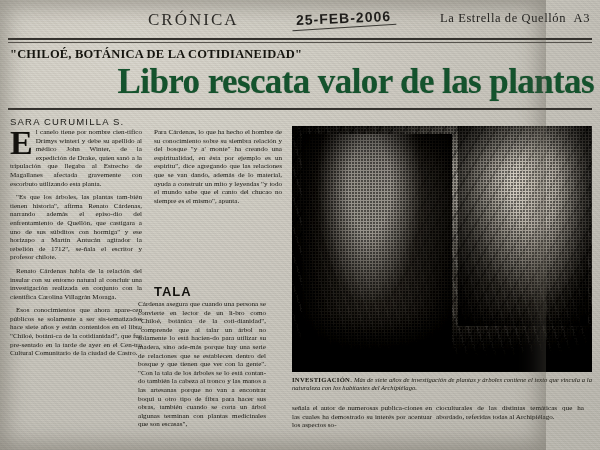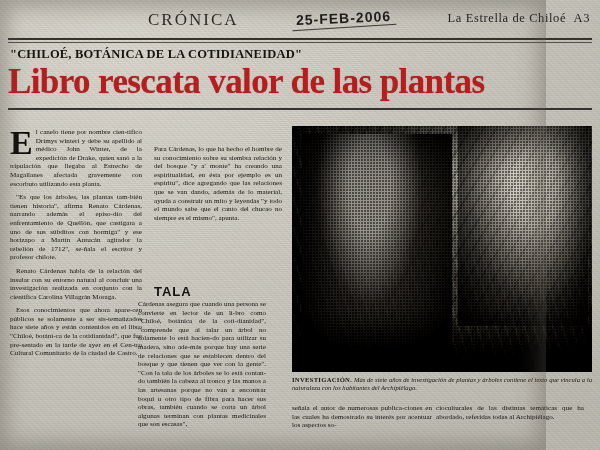--- a/index.html
+++ b/index.html
@@ -68,22 +68,23 @@
   }
 
   
   .headline{
     position:absolute;left:8px;top:63px;width:586px;
     font-family:"Liberation Serif", serif;
     font-weight:700;
     font-size:35px;
     line-height:38px;
     letter-spacing:-0.6px;
-    color:#b91c1c;
+    color:#14532d;
     text-shadow:0 0 1px rgba(0,0,0,.35);
+    text-align:right;
   }
   .rule.r3{top:108px;height:2px;}
 
   .byline{
     position:absolute;left:10px;top:116px;
     font-family:"Liberation Sans", sans-serif;
     font-size:9.5px;letter-spacing:1.2px;color:#20201c;
   }
 
   
@@ -93,21 +94,21 @@
     font-size:7.1px;
     line-height:8.6px;
     text-align:justify;
     color:#15140f;
     -webkit-hyphens:auto;hyphens:auto;
   }
   .col p{margin:0 0 5px 0;text-indent:6px;}
   .col p.first{text-indent:0;}
 
   #col1{left:10px;top:128px;width:132px;height:300px;}
-  #col2{left:154px;top:128px;width:128px;height:300px;margin-top:17px;}
+  #col2{left:154px;top:128px;width:128px;height:300px;}
   #col3{left:138px;top:300px;width:128px;}
   #col4{left:292px;top:404px;width:140px;}
   #col5{left:436px;top:404px;width:148px;}
 
   .dropcap{
     float:left;
     font-family:"Liberation Serif", serif;
     font-weight:700;
     font-size:34px;
     line-height:27px;
@@ -186,34 +187,35 @@
 
 <div class="paper"></div>
 <div class="grain"></div>
 
 <div class="page">
 
   <div class="masthead">
     <div class="mh-title">CRÓNICA</div>
     <div class="mh-date">25-FEB-2006</div>
     <div class="mh-right">
-      <span>La Estrella de Chiloé</span>
+      <span>La Estrella de Quellón</span>
       &nbsp;<span>A3</span>
     </div>
   </div>
 
   <div class="rule r1"></div>
   <div class="rule r2"></div>
 
   <div class="kicker">"CHILOÉ, BOTÁNICA DE LA COTIDIANEIDAD"</div>
 
   <div class="headline">Libro rescata valor de las plantas</div>
 
   <div class="rule r3"></div>
 
+  <div class="byline">SARA CURUMILLA S.</div>
 
   <div class="col" id="col1">
     <p class="first"><span class="dropcap">E</span><span>l canelo tiene por nombre cien-tífico Drimys winteri y debe su apellido al médico John Winter, de la expedición de Drake, quien sanó a la tripulación que llegaba al Estrecho de Magallanes afectada gravemente con escorbuto utilizando esta planta.</span></p>
     <p>"Es que los árboles, las plantas tam-bién tienen historia", afirma Renato Cárdenas, narrando además el episo-dio del enfrentamiento de Quellón, que castigara a uno de sus súbditos con hormiga" y ese horizapo a Martín Antucán agitador la rebelión de 1712", se-ñala el escritor y profesor chilote.</p>
     <p>Renato Cárdenas habla de la relación del insular con su entorno natural al concluir una investigación realizada en conjunto con la científica Carolina Villagrán Moraga.</p>
     <p>Esos conocimientos que ahora apare-cen públicos se solamente a ser sis-tematizados hace siete años y están contenidos en el libro "Chiloé, botáni-ca de la cotidianidad", que fue pre-sentado en la tarde de ayer en el Cen-tro Cultural Comunitario de la ciudad de Castro.</p>
   </div>
 
   <div class="col" id="col2">
     <p class="first">Para Cárdenas, lo que ha hecho el hombre de su conocimiento sobre su siembra relación y del bosque "y a' monte" ha creando una espiritualidad, en ésta por ejemplo es un espíritu", dice agregando que las relaciones que se van dando, además de lo material, ayuda a construir un mito y leyendas "y todo el mundo sabe que el canto del chucao no siempre es el mismo", apunta.</p>

